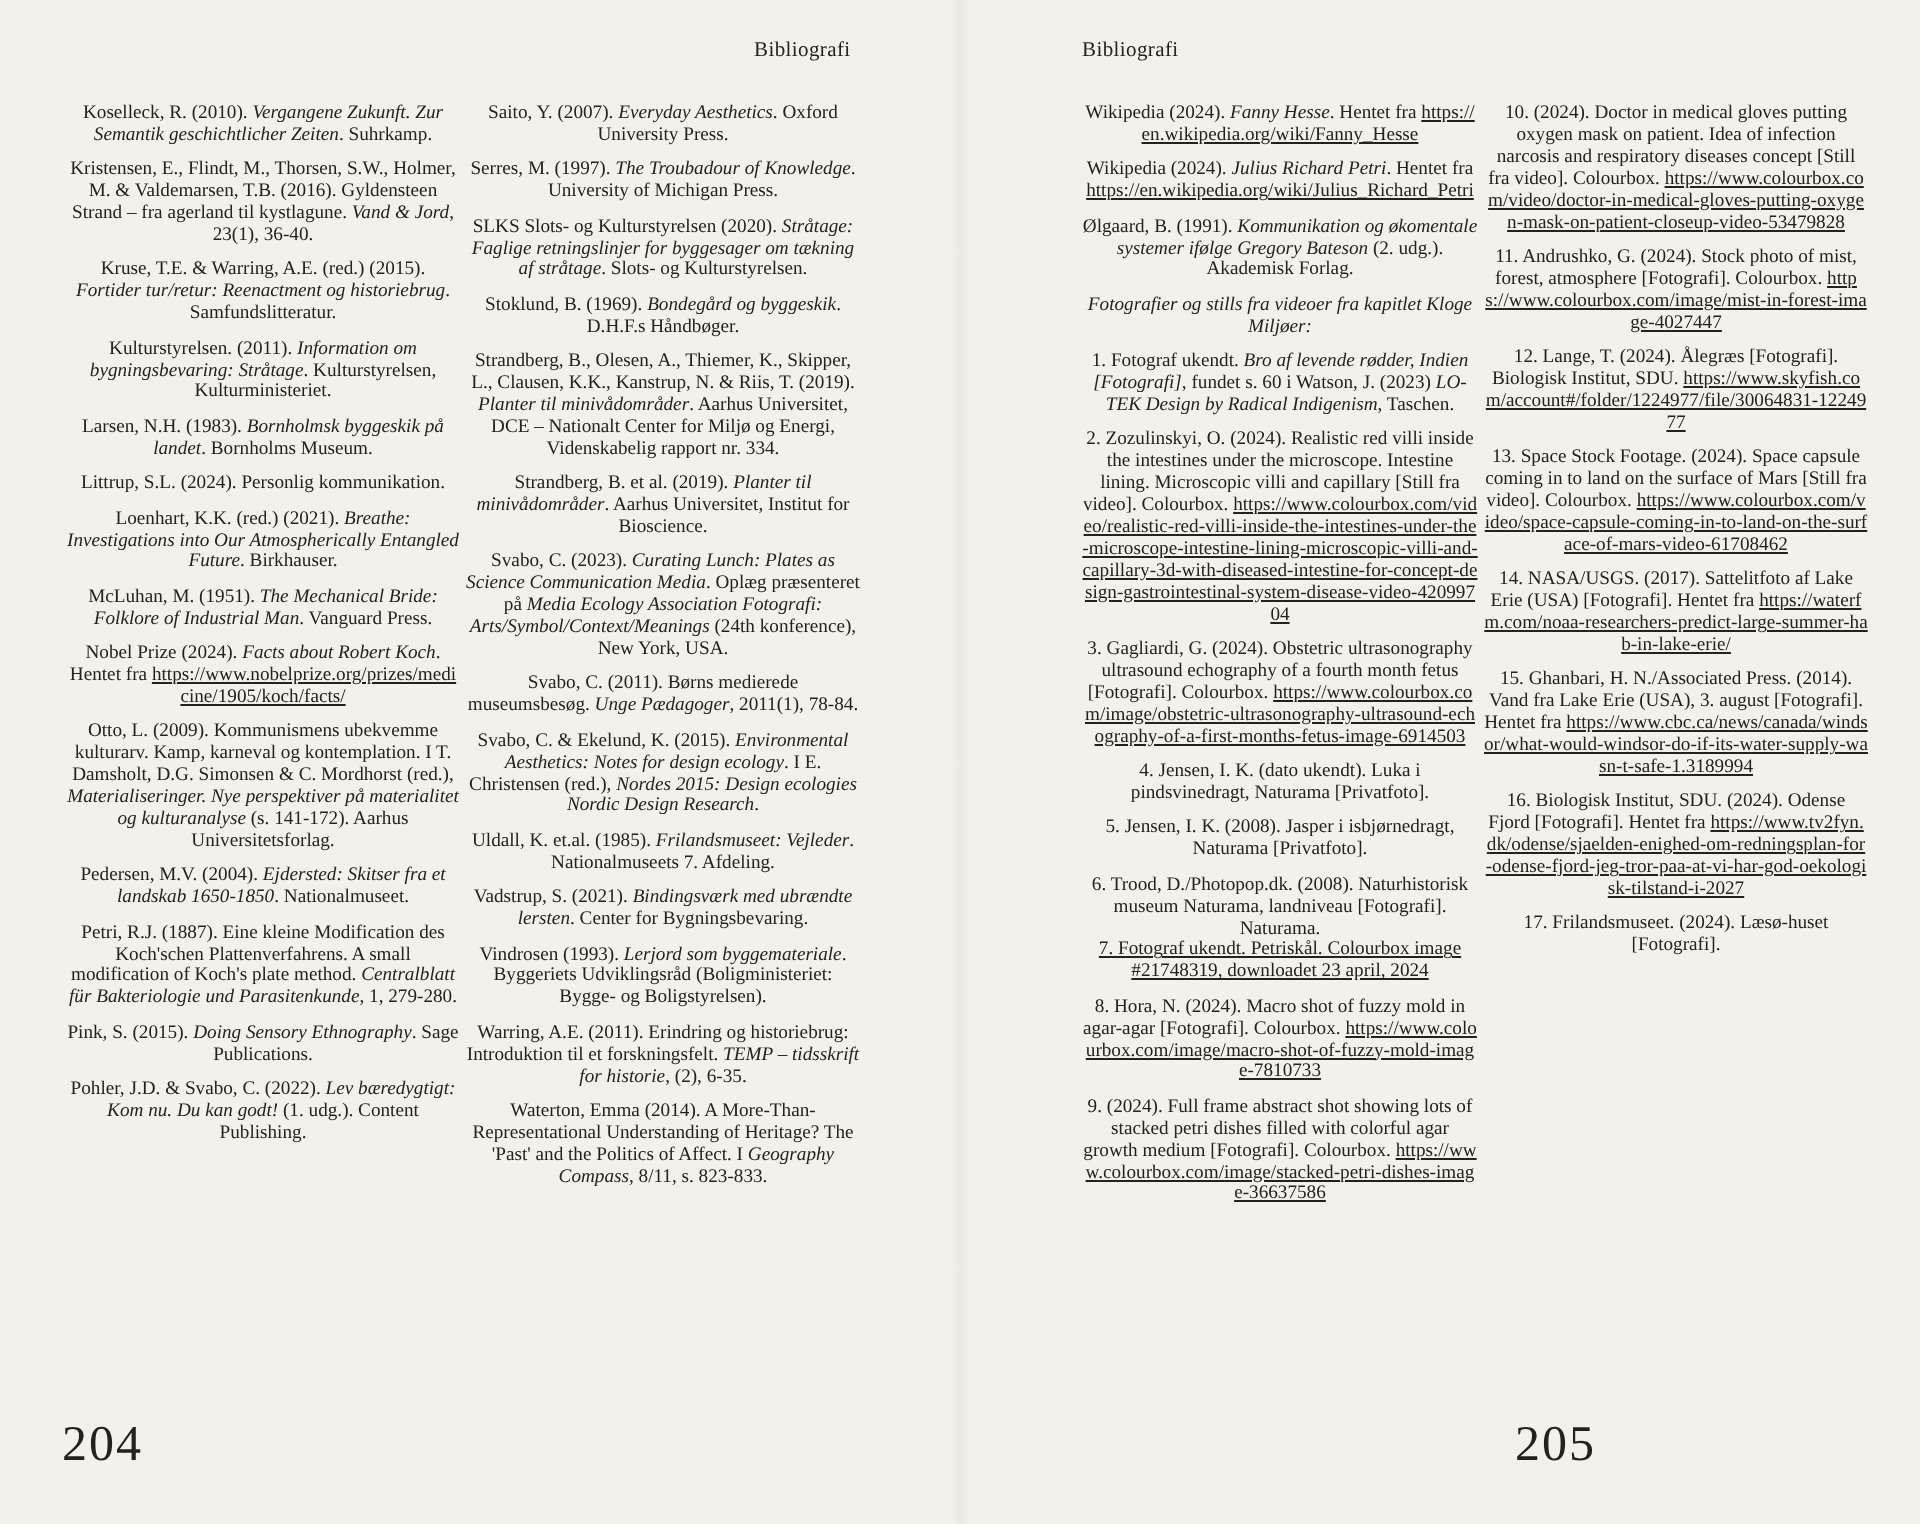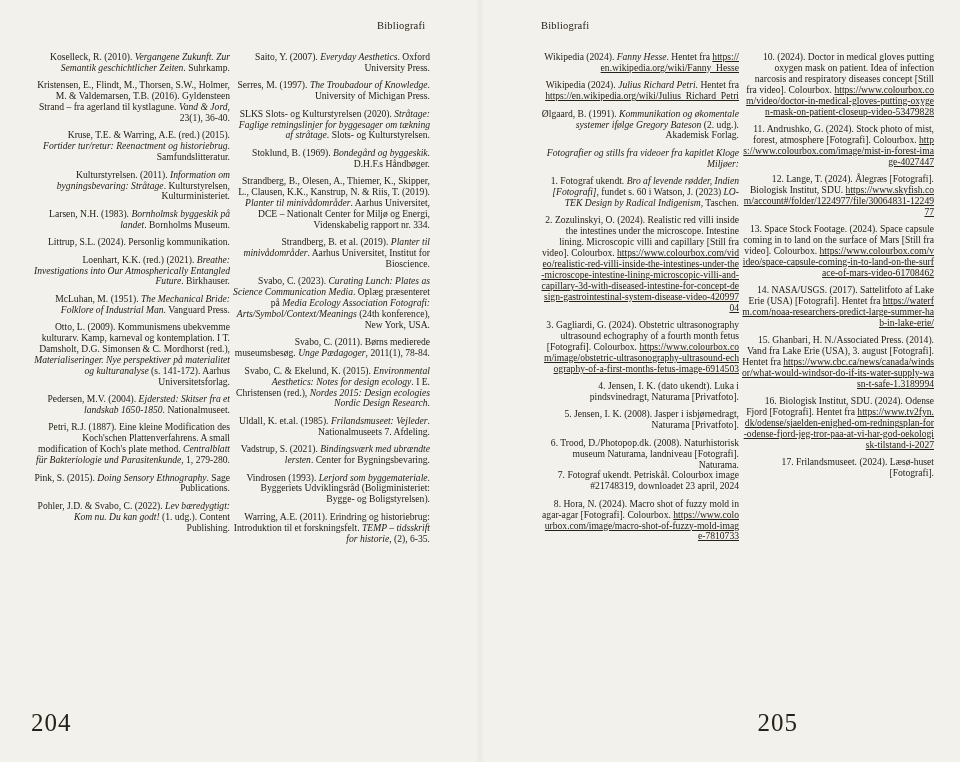--- a/index.html
+++ b/index.html
@@ -36,30 +36,30 @@
     font-size: 10.5px;
     letter-spacing: 0.2px;
   }
   #header-left  { left: 377px; }
   #header-right { left: 541px; }
   .column {
     position: absolute;
     top: 52px;
     font-size: 9.6px;
     line-height: 10.9px;
-    text-align: right;
+    text-align: center;
   }
   #col1 { left: 33px;  width: 197px; }
   #col2 { left: 233px; width: 197px; }
   #col3 { left: 541px; width: 198px; }
   #col4 { left: 742px; width: 192px; }
   .entry {
     margin: 0 0 6.5px 0;
   }
-  .entry.tight { margin-top: -6.5px; }
+  .entry.tight { margin-top: -6.5px; text-decoration: underline; }
   .entry .plain { font-style: normal; }
   .entry .italic { font-style: italic; }
   .entry .link {
     text-decoration: underline;
     word-break: break-all;
   }
   .page-number {
     position: absolute;
     top: 709px;
     font-size: 25px;
@@ -79,20 +79,21 @@
 
   <div id="col1" class="column">
       <p class="entry"><span class="plain">Koselleck, R. (2010). </span><span class="italic">Vergangene Zukunft. Zur Semantik geschichtlicher Zeiten</span><span class="plain">. Suhrkamp.</span></p>
       <p class="entry"><span class="plain">Kristensen, E., Flindt, M., Thorsen, S.W., Holmer, M. &amp; Valdemarsen, T.B. (2016). Gyldensteen Strand – fra agerland til kystlagune. </span><span class="italic">Vand &amp; Jord</span><span class="plain">, 23(1), 36-40.</span></p>
       <p class="entry"><span class="plain">Kruse, T.E. &amp; Warring, A.E. (red.) (2015). </span><span class="italic">Fortider tur/retur: Reenactment og historiebrug</span><span class="plain">. Samfundslitteratur.</span></p>
       <p class="entry"><span class="plain">Kulturstyrelsen. (2011). </span><span class="italic">Information om bygningsbevaring: Stråtage</span><span class="plain">. Kulturstyrelsen, Kulturministeriet.</span></p>
       <p class="entry"><span class="plain">Larsen, N.H. (1983). </span><span class="italic">Bornholmsk byggeskik på landet</span><span class="plain">. Bornholms Museum.</span></p>
       <p class="entry"><span class="plain">Littrup, S.L. (2024). Personlig kommunikation.</span></p>
       <p class="entry"><span class="plain">Loenhart, K.K. (red.) (2021). </span><span class="italic">Breathe: Investigations into Our Atmospherically Entangled Future</span><span class="plain">. Birkhauser.</span></p>
       <p class="entry"><span class="plain">McLuhan, M. (1951). </span><span class="italic">The Mechanical Bride: Folklore of Industrial Man</span><span class="plain">. Vanguard Press.</span></p>
+      <p class="entry"><span class="plain">Nobel Prize (2024). </span><span class="italic">Facts about Robert Koch</span><span class="plain">. Hentet fra </span><span class="link">https://www.nobelprize.org/prizes/medicine/1905/koch/facts/</span></p>
       <p class="entry"><span class="plain">Otto, L. (2009). Kommunismens ubekvemme kulturarv. Kamp, karneval og kontemplation. I T. Damsholt, D.G. Simonsen &amp; C. Mordhorst (red.), </span><span class="italic">Materialiseringer. Nye perspektiver på materialitet og kulturanalyse</span><span class="plain"> (s. 141-172). Aarhus Universitetsforlag.</span></p>
       <p class="entry"><span class="plain">Pedersen, M.V. (2004). </span><span class="italic">Ejdersted: Skitser fra et landskab 1650-1850</span><span class="plain">. Nationalmuseet.</span></p>
       <p class="entry"><span class="plain">Petri, R.J. (1887). Eine kleine Modification des Koch'schen Plattenverfahrens. A small modification of Koch's plate method. </span><span class="italic">Centralblatt für Bakteriologie und Parasitenkunde</span><span class="plain">, 1, 279-280.</span></p>
       <p class="entry"><span class="plain">Pink, S. (2015). </span><span class="italic">Doing Sensory Ethnography</span><span class="plain">. Sage Publications.</span></p>
       <p class="entry"><span class="plain">Pohler, J.D. &amp; Svabo, C. (2022). </span><span class="italic">Lev bæredygtigt: Kom nu. Du kan godt!</span><span class="plain"> (1. udg.). Content Publishing.</span></p>
     </div>
 
   <div id="col2" class="column">
       <p class="entry"><span class="plain">Saito, Y. (2007). </span><span class="italic">Everyday Aesthetics</span><span class="plain">. Oxford University Press.</span></p>
       <p class="entry"><span class="plain">Serres, M. (1997). </span><span class="italic">The Troubadour of Knowledge</span><span class="plain">. University of Michigan Press.</span></p>
@@ -100,35 +101,37 @@
       <p class="entry"><span class="plain">Stoklund, B. (1969). </span><span class="italic">Bondegård og byggeskik</span><span class="plain">. D.H.F.s Håndbøger.</span></p>
       <p class="entry"><span class="plain">Strandberg, B., Olesen, A., Thiemer, K., Skipper, L., Clausen, K.K., Kanstrup, N. &amp; Riis, T. (2019). </span><span class="italic">Planter til minivådområder</span><span class="plain">. Aarhus Universitet, DCE – Nationalt Center for Miljø og Energi, Videnskabelig rapport nr. 334.</span></p>
       <p class="entry"><span class="plain">Strandberg, B. et al. (2019). </span><span class="italic">Planter til minivådområder</span><span class="plain">. Aarhus Universitet, Institut for Bioscience.</span></p>
       <p class="entry"><span class="plain">Svabo, C. (2023). </span><span class="italic">Curating Lunch: Plates as Science Communication Media</span><span class="plain">. Oplæg præsenteret på </span><span class="italic">Media Ecology Association Fotografi: Arts/Symbol/Context/Meanings</span><span class="plain"> (24th konference), New York, USA.</span></p>
       <p class="entry"><span class="plain">Svabo, C. (2011). Børns medierede museumsbesøg. </span><span class="italic">Unge Pædagoger</span><span class="plain">, 2011(1), 78-84.</span></p>
       <p class="entry"><span class="plain">Svabo, C. &amp; Ekelund, K. (2015). </span><span class="italic">Environmental Aesthetics: Notes for design ecology</span><span class="plain">. I E. Christensen (red.), </span><span class="italic">Nordes 2015: Design ecologies Nordic Design Research</span><span class="plain">.</span></p>
       <p class="entry"><span class="plain">Uldall, K. et.al. (1985). </span><span class="italic">Frilandsmuseet: Vejleder</span><span class="plain">. Nationalmuseets 7. Afdeling.</span></p>
       <p class="entry"><span class="plain">Vadstrup, S. (2021). </span><span class="italic">Bindingsværk med ubrændte lersten</span><span class="plain">. Center for Bygningsbevaring.</span></p>
       <p class="entry"><span class="plain">Vindrosen (1993). </span><span class="italic">Lerjord som byggemateriale</span><span class="plain">. Byggeriets Udviklingsråd (Boligministeriet: Bygge- og Boligstyrelsen).</span></p>
       <p class="entry"><span class="plain">Warring, A.E. (2011). Erindring og historiebrug: Introduktion til et forskningsfelt. </span><span class="italic">TEMP – tidsskrift for historie</span><span class="plain">, (2), 6-35.</span></p>
+      <p class="entry"><span class="plain">Waterton, Emma (2014). A More-Than-Representational Understanding of Heritage? The 'Past' and the Politics of Affect. I </span><span class="italic">Geography Compass</span><span class="plain">, 8/11, s. 823-833.</span></p>
     </div>
 
   <div id="col3" class="column">
       <p class="entry"><span class="plain">Wikipedia (2024). </span><span class="italic">Fanny Hesse</span><span class="plain">. Hentet fra </span><span class="link">https://en.wikipedia.org/wiki/Fanny_Hesse</span></p>
       <p class="entry"><span class="plain">Wikipedia (2024). </span><span class="italic">Julius Richard Petri</span><span class="plain">. Hentet fra </span><span class="link">https://en.wikipedia.org/wiki/Julius_Richard_Petri</span></p>
       <p class="entry"><span class="plain">Ølgaard, B. (1991). </span><span class="italic">Kommunikation og økomentale systemer ifølge Gregory Bateson</span><span class="plain"> (2. udg.). Akademisk Forlag.</span></p>
       <p class="entry"><span class="italic">Fotografier og stills fra videoer fra kapitlet Kloge Miljøer:</span></p>
       <p class="entry"><span class="plain">1. Fotograf ukendt. </span><span class="italic">Bro af levende rødder, Indien [Fotografi]</span><span class="plain">, fundet s. 60 i Watson, J. (2023) </span><span class="italic">LO-TEK Design by Radical Indigenism</span><span class="plain">, Taschen.</span></p>
       <p class="entry"><span class="plain">2. Zozulinskyi, O. (2024). Realistic red villi inside the intestines under the microscope. Intestine lining. Microscopic villi and capillary [Still fra video]. Colourbox. </span><span class="link">https://www.colourbox.com/video/realistic-red-villi-inside-the-intestines-under-the-microscope-intestine-lining-microscopic-villi-and-capillary-3d-with-diseased-intestine-for-concept-design-gastrointestinal-system-disease-video-42099704</span></p>
       <p class="entry"><span class="plain">3. Gagliardi, G. (2024). Obstetric ultrasonography ultrasound echography of a fourth month fetus [Fotografi]. Colourbox. </span><span class="link">https://www.colourbox.com/image/obstetric-ultrasonography-ultrasound-echography-of-a-first-months-fetus-image-6914503</span></p>
       <p class="entry"><span class="plain">4. Jensen, I. K. (dato ukendt). Luka i pindsvinedragt, Naturama [Privatfoto].</span></p>
       <p class="entry"><span class="plain">5. Jensen, I. K. (2008). Jasper i isbjørnedragt, Naturama [Privatfoto].</span></p>
       <p class="entry"><span class="plain">6. Trood, D./Photopop.dk. (2008). Naturhistorisk museum Naturama, landniveau [Fotografi]. Naturama.</span></p>
       <p class="entry tight"><span class="plain">7. Fotograf ukendt. Petriskål. Colourbox image #21748319, downloadet 23 april, 2024</span></p>
       <p class="entry"><span class="plain">8. Hora, N. (2024). Macro shot of fuzzy mold in agar-agar [Fotografi]. Colourbox. </span><span class="link">https://www.colourbox.com/image/macro-shot-of-fuzzy-mold-image-7810733</span></p>
+      <p class="entry"><span class="plain">9. (2024). Full frame abstract shot showing lots of stacked petri dishes filled with colorful agar growth medium [Fotografi]. Colourbox. </span><span class="link">https://www.colourbox.com/image/stacked-petri-dishes-image-36637586</span></p>
     </div>
 
   <div id="col4" class="column">
       <p class="entry"><span class="plain">10. (2024). Doctor in medical gloves putting oxygen mask on patient. Idea of infection narcosis and respiratory diseases concept [Still fra video]. Colourbox. </span><span class="link">https://www.colourbox.com/video/doctor-in-medical-gloves-putting-oxygen-mask-on-patient-closeup-video-53479828</span></p>
       <p class="entry"><span class="plain">11. Andrushko, G. (2024). Stock photo of mist, forest, atmosphere [Fotografi]. Colourbox. </span><span class="link">https://www.colourbox.com/image/mist-in-forest-image-4027447</span></p>
       <p class="entry"><span class="plain">12. Lange, T. (2024). Ålegræs [Fotografi]. Biologisk Institut, SDU. </span><span class="link">https://www.skyfish.com/account#/folder/1224977/file/30064831-1224977</span></p>
       <p class="entry"><span class="plain">13. Space Stock Footage. (2024). Space capsule coming in to land on the surface of Mars [Still fra video]. Colourbox. </span><span class="link">https://www.colourbox.com/video/space-capsule-coming-in-to-land-on-the-surface-of-mars-video-61708462</span></p>
       <p class="entry"><span class="plain">14. NASA/USGS. (2017). Sattelitfoto af Lake Erie (USA) [Fotografi]. Hentet fra </span><span class="link">https://waterfm.com/noaa-researchers-predict-large-summer-hab-in-lake-erie/</span></p>
       <p class="entry"><span class="plain">15. Ghanbari, H. N./Associated Press. (2014). Vand fra Lake Erie (USA), 3. august [Fotografi]. Hentet fra </span><span class="link">https://www.cbc.ca/news/canada/windsor/what-would-windsor-do-if-its-water-supply-wasn-t-safe-1.3189994</span></p>
       <p class="entry"><span class="plain">16. Biologisk Institut, SDU. (2024). Odense Fjord [Fotografi]. Hentet fra </span><span class="link">https://www.tv2fyn.dk/odense/sjaelden-enighed-om-redningsplan-for-odense-fjord-jeg-tror-paa-at-vi-har-god-oekologisk-tilstand-i-2027</span></p>

